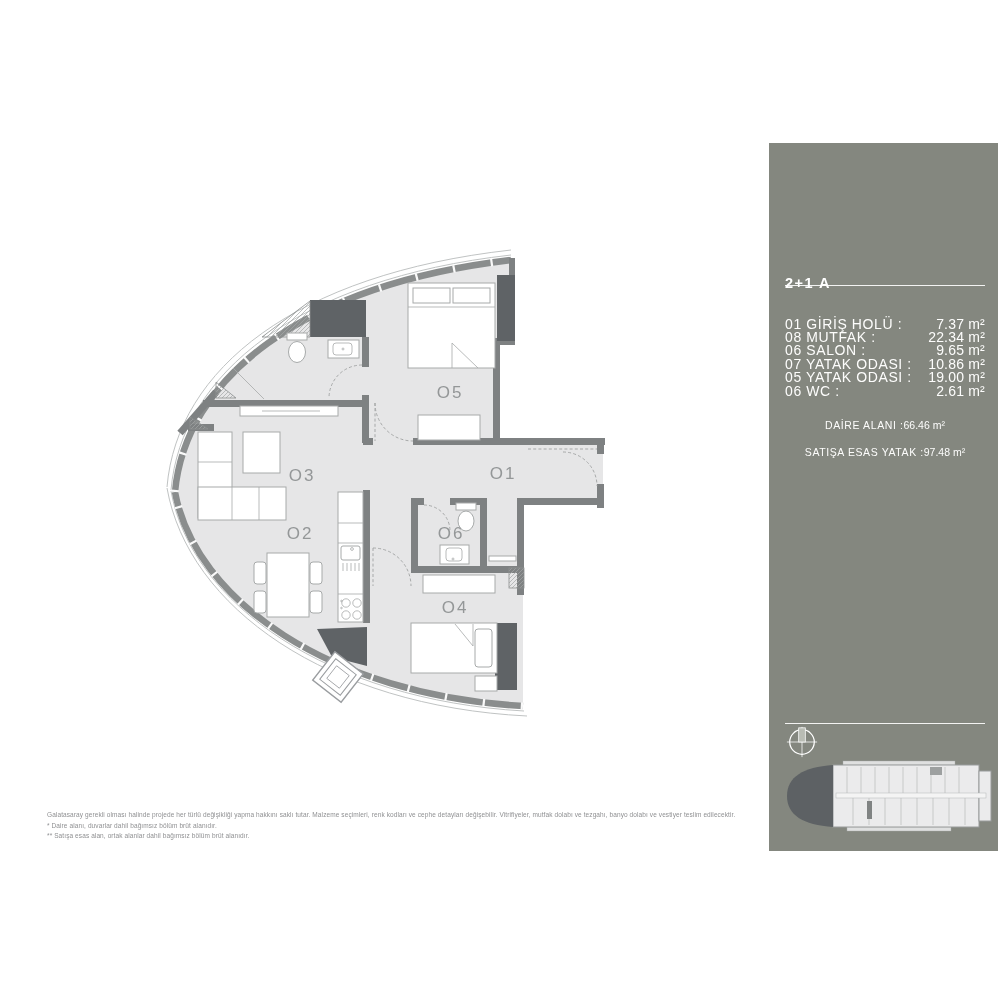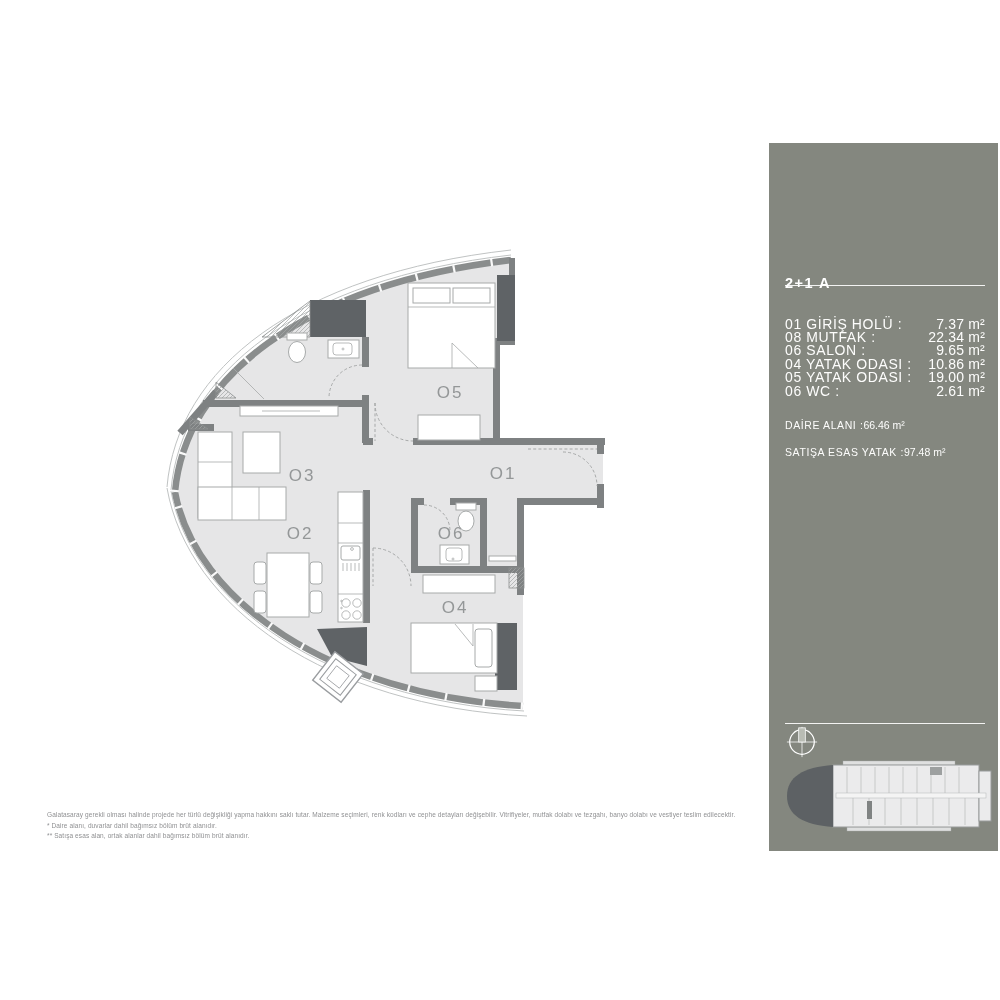--- a/index.html
+++ b/index.html
@@ -11,21 +11,21 @@
   .plan-svg{position:absolute;left:158px;top:236px;width:616px;height:496px}
   .sidebar{position:absolute;left:769px;top:143px;width:229px;height:708px;background:var(--panel);color:#fff}
   .rule{position:absolute;left:16px;width:200px;height:1px;background:rgba(255,255,255,.9)}
   .rule-top{top:142px}
   .rule-bottom{top:580px}
   .panel-title{position:absolute;left:16px;top:132px;font-size:14.5px;font-weight:bold;letter-spacing:1.5px;color:#fff}
   .area-list{position:absolute;left:16px;top:174px;width:200px}
   .area-row{display:flex;justify-content:space-between;align-items:center;height:13.4px;font-size:14px;color:#fdfdfc}
   .area-row .lbl{letter-spacing:.6px}
   .area-row .val{letter-spacing:.2px}
-  .total-row{position:absolute;left:16px;width:200px;display:flex;justify-content:flex-start;font-size:10.5px;color:#fdfdfc}
+  .total-row{position:absolute;left:16px;width:200px;display:flex;justify-content:center;font-size:10.5px;color:#fdfdfc}
   .total-daire{top:276px}
   .total-satis{top:303px}
   .total-row .lbl{letter-spacing:.6px}
   .compass-svg{position:absolute;left:16px;top:582px;width:34px;height:34px}
   .keyplan-svg{position:absolute;left:14px;top:610px;width:212px;height:88px}
   .footer{position:absolute;left:47px;top:811px;color:var(--footer);white-space:nowrap}
   .footer .f1{font-size:6.5px;letter-spacing:.1px;margin-bottom:4px}
   .footer .f2,.footer .f3{font-size:6.5px;letter-spacing:.1px;margin-top:2.5px}
   
   .floor{fill:var(--floor)}
@@ -218,21 +218,21 @@
     </div>
     <div class="area-row">
       <span class="lbl">08 MUTFAK :</span>
       <span class="val">22.34 m²</span>
     </div>
     <div class="area-row">
       <span class="lbl">06 SALON :</span>
       <span class="val">9.65 m²</span>
     </div>
     <div class="area-row">
-      <span class="lbl">04 YATAK ODASI :</span>
+      <span class="lbl">07 YATAK ODASI :</span>
       <span class="val">10.86 m²</span>
     </div>
     <div class="area-row">
       <span class="lbl">05 YATAK ODASI :</span>
       <span class="val">19.00 m²</span>
     </div>
     <div class="area-row">
       <span class="lbl">06 WC :</span>
       <span class="val">2.61 m²</span>
     </div>

